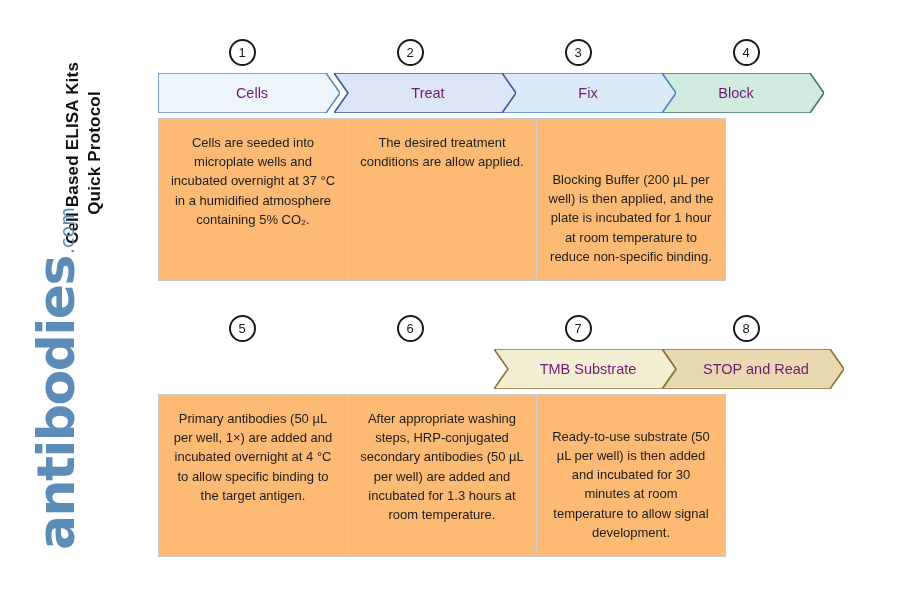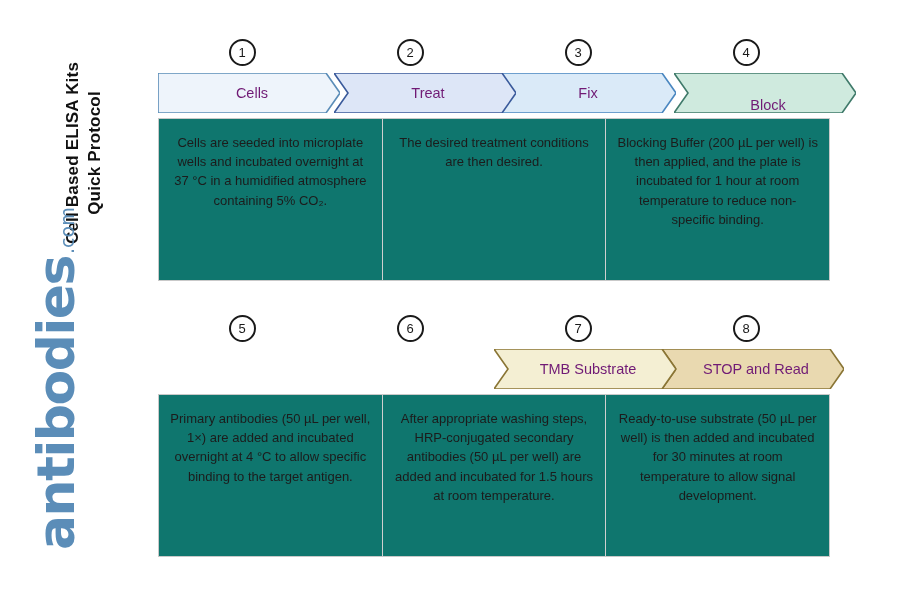--- a/index.html
+++ b/index.html
@@ -134,39 +134,39 @@
   .chev .shape {
     position: absolute;
     inset: 0;
     z-index: 1;
   }
   .chev .shape svg { display: block; width: 100%; height: 100%; }
 
   
   .bodies {
     position: relative;
-    width: 672px;
+    width: 568px;
     height: 163px;
     margin-top: 5px;
     display: flex;
     border: 1px solid #c9c9c9;
     box-sizing: border-box;
-    background: #0f766e;
+    background: #fdba74;
   }
   .bodycell {
     flex: 1 1 0;
     border-right: 1px solid #cfcfcf;
     box-sizing: border-box;
     padding: 14px 11px;
     display: flex;
     align-items: flex-start;
     justify-content: center;
     text-align: center;
   }
-  .bodycell:last-child { border-right: none; }
+  .bodycell:last-child { border-right: none; align-items: flex-end; }
   .bodycell p {
     margin: 0;
     font-size: 13px;
     line-height: 1.48;
     color: #1c1c1c;
   }
 </style>
 </head>
 <body>
 
@@ -215,35 +215,35 @@
         <span>Treat</span>
       </div>
       <div class="chev" style="left: 336px; width: 182px; z-index: 8;">
         <div class="shape">
           <svg viewBox="0 0 182 40" preserveAspectRatio="none">
       <path d="M0,0 L168,0 L182,20 L168,40 L0,40 L14,20 Z" fill="#daeaf8" stroke="#4a87c0" stroke-width="1.6" vector-effect="non-scaling-stroke"></path>
     </svg>
         </div>
         <span>Fix</span>
       </div>
-      <div class="chev" style="left: 516px; width: 182px; z-index: 7; align-items: flex-end;">
+      <div class="chev" style="left: 484px; width: 182px; z-index: 7;">
         <div class="shape">
           <svg viewBox="0 0 182 40" preserveAspectRatio="none">
       <path d="M0,0 L168,0 L182,20 L168,40 L0,40 L14,20 Z" fill="#cfeade" stroke="#3f7a6a" stroke-width="1.6" vector-effect="non-scaling-stroke"></path>
     </svg>
         </div>
         <span>Block</span>
       </div>
     </div>
   <div class="bodies">
       <div class="bodycell">
         <p>Cells are seeded into microplate wells and incubated overnight at 37 °C in a humidified atmosphere containing 5% CO₂.</p>
       </div>
       <div class="bodycell">
-        <p>The desired treatment conditions are then desired.</p>
+        <p>The desired treatment conditions are allow applied.</p>
       </div>
       <div class="bodycell">
         <p>Blocking Buffer (200 µL per well) is then applied, and the plate is incubated for 1 hour at room temperature to reduce non-specific binding.</p>
       </div>
     </div>
 </div>
 
 <div class="row" id="row-2">
   <div class="numbers">
       <div class="num-cell">
@@ -275,19 +275,19 @@
     </svg>
         </div>
         <span>STOP and Read</span>
       </div>
     </div>
   <div class="bodies">
       <div class="bodycell">
         <p>Primary antibodies (50 µL per well, 1×) are added and incubated overnight at 4 °C to allow specific binding to the target antigen.</p>
       </div>
       <div class="bodycell">
-        <p>After appropriate washing steps, HRP-conjugated secondary antibodies (50 µL per well) are added and incubated for 1.5 hours at room temperature.</p>
+        <p>After appropriate washing steps, HRP-conjugated secondary antibodies (50 µL per well) are added and incubated for 1.3 hours at room temperature.</p>
       </div>
       <div class="bodycell">
         <p>Ready-to-use substrate (50 µL per well) is then added and incubated for 30 minutes at room temperature to allow signal development.</p>
       </div>
     </div>
 </div>
 
 </body></html>

